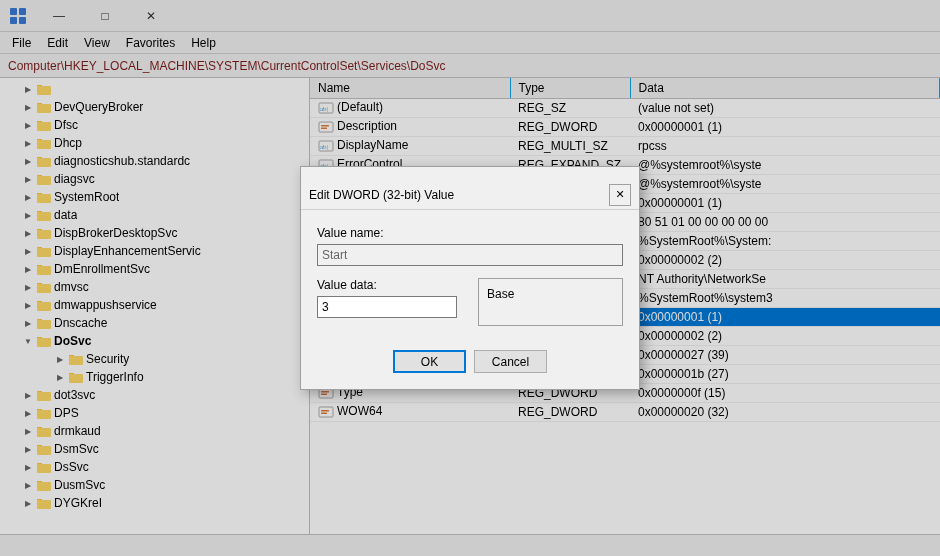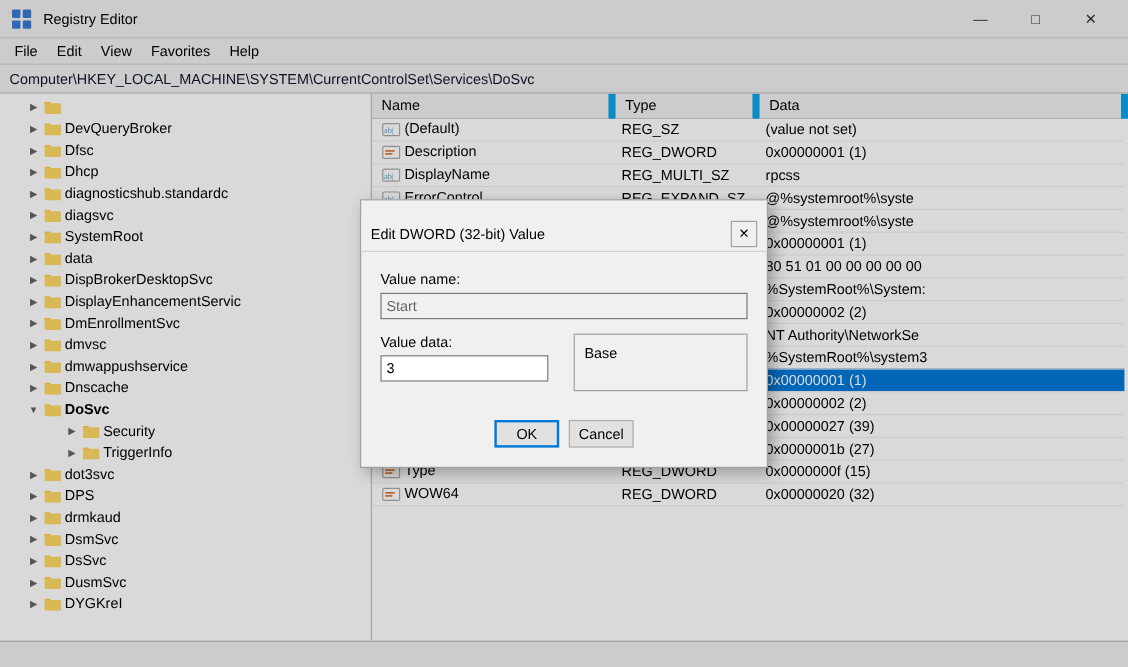--- a/index.html
+++ b/index.html
@@ -84,21 +84,21 @@
       height: 24px;
       background: #f0f0f0;
       border-bottom: 1px solid #c0c0c0;
       display: flex;
       align-items: center;
       padding: 0 8px;
       flex-shrink: 0;
     }
     .address-text {
       font-size: 12px;
-      color: #0f172a;
+      color: #7f1d1d;
     }
 
     
     .content-area {
       display: flex;
       flex: 1;
       overflow: hidden;
     }
 
     
@@ -155,21 +155,21 @@
     }
     .values-table {
       width: 100%;
       border-collapse: collapse;
     }
     .values-table th {
       text-align: left;
       padding: 2px 8px;
       background: #f0f0f0;
       border-bottom: 1px solid #c0c0c0;
-      border-right: 6px solid #0ea5e9;
+      border-right: 1px solid #0ea5e9;
       font-weight: normal;
       font-size: 12px;
       height: 20px;
       position: sticky;
       top: 0;
     }
     .values-table td {
       padding: 1px 8px;
       border-bottom: 1px solid #f0f0f0;
       font-size: 12px;
@@ -283,21 +283,21 @@
       font-weight: normal;
     }
 
     .dialog-buttons {
       display: flex;
       justify-content: center;
       gap: 8px;
       padding: 8px 16px 16px;
     }
     .dialog-btn {
-      width: 54px;
+      width: 73px;
       height: 23px;
       background: #e1e1e1;
       border: 1px solid #adadad;
       font-size: 12px;
       cursor: pointer;
       font-family: inherit;
     }
     .dialog-btn.default {
       border: 2px solid #0078d7;
     }
@@ -325,21 +325,20 @@
 
   <div class="title-bar">
     <div class="title-bar-icon">
       <svg width="20" height="20" viewBox="0 0 20 20">
         <rect x="2" y="2" width="7" height="7" fill="#3a7bd5" rx="1"></rect>
         <rect x="11" y="2" width="7" height="7" fill="#3a7bd5" rx="1"></rect>
         <rect x="2" y="11" width="7" height="7" fill="#3a7bd5" rx="1"></rect>
         <rect x="11" y="11" width="7" height="7" fill="#3a7bd5" rx="1"></rect>
       </svg>
     </div>
-    <span class="title-bar-title">Registry Editor</span>
     <div class="title-bar-controls">
       <button class="title-bar-btn">—</button>
       <button class="title-bar-btn">□</button>
       <button class="title-bar-btn close">✕</button>
     </div>
   </div>
 
   <div class="menu-bar">
     <span class="menu-item">File</span>
     <span class="menu-item">Edit</span>

